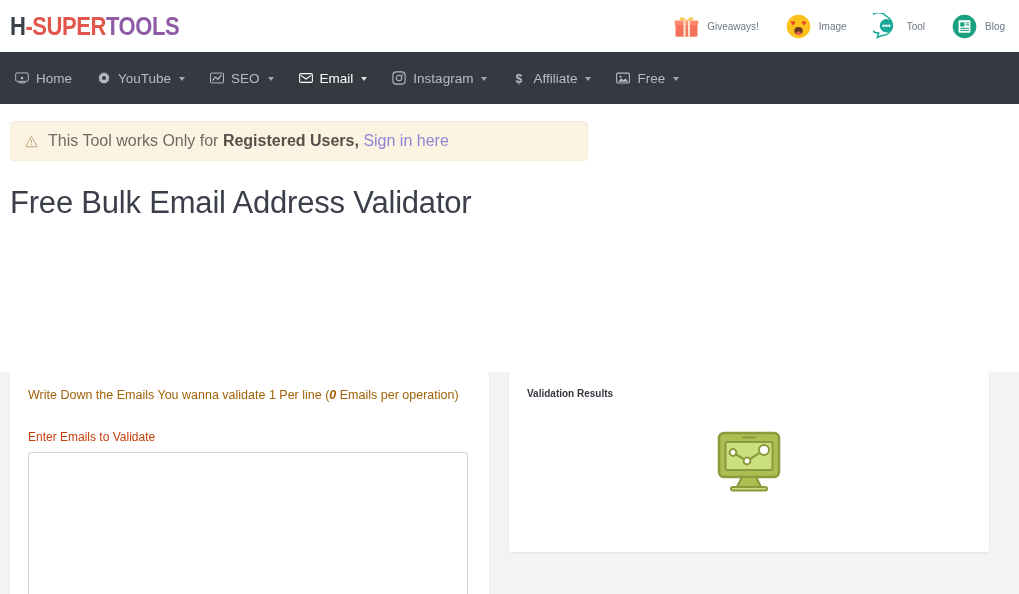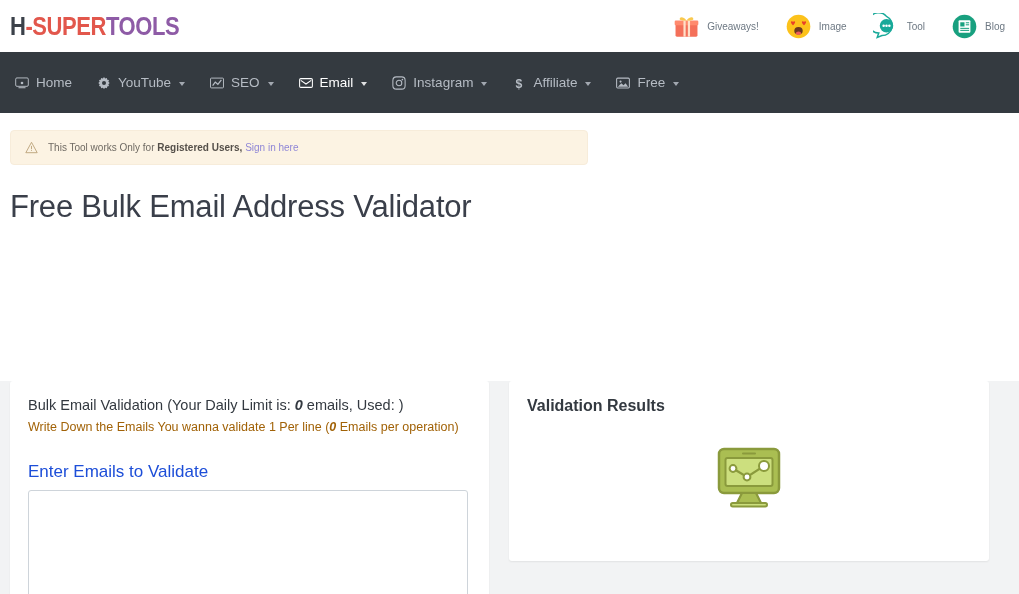--- a/index.html
+++ b/index.html
@@ -50,21 +50,21 @@
     color: #707c8a;
     font-size: 10px;
     cursor: pointer;
   }
   .hlink-label { color: #6d7883; }
 
   .ic { width: 27px; height: 27px; display: block; flex: 0 0 auto; }
 
   
   .navbar {
-    height: 61px;
+    height: 52px;
     background: #343a40;
     display: flex;
     align-items: center;
     padding-left: 8px;
     gap: 0;
   }
   .nav-item {
     display: flex;
     align-items: center;
     gap: 7px;
@@ -103,21 +103,21 @@
   .alert {
     margin: 17px 10px 0 10px;
     width: 578px;
     background: #fcf3e3;
     border: 1px solid #f7ecda;
     border-radius: 4px;
     padding: 10px 14px;
     display: flex;
     align-items: center;
     gap: 10px;
-    font-size: 10px;
+    font-size: 16px;
     color: #7a6a52;
   }
   .alert-icon {
     width: 13px; height: 13px;
     flex: 0 0 auto;
   }
   .alert-text { color: #6f6a63; }
   .alert-text b { font-weight: 700; color: #55504a; }
   .alert-link {
     color: #8f86d6;
@@ -179,22 +179,22 @@
   }
   .card-desc {
     font-size: 12.5px;
     color: #a16207;
     margin: 0;
   }
   .card-desc .num { font-style: italic; font-weight: 700; }
 
   .field-label {
     margin: 28px 0 8px 0;
-    font-size: 17px;
-    color: #1d4ed8;
+    font-size: 12px;
+    color: #c2410c;
   }
   .emails-textarea {
     width: 440px;
     height: 172px;
     border: 1px solid #ced4da;
     border-radius: 3px;
     padding: 8px 10px;
     font-family: "Liberation Sans", sans-serif;
     font-size: 13px;
     color: #333;
@@ -359,32 +359,31 @@
       <rect x="7.45" y="11" width="1.1" height="1.1" fill="#b9a177"></rect>
     </svg>
     <span class="alert-text"><span>This Tool works Only for </span><b>Registered Users,</b> <a class="alert-link">Sign in here</a></span>
   </div>
 
   <h1 class="page-title">Free Bulk Email Address Validator</h1>
 
   <div class="panels">
 
     <section class="card card-left">
-      <div class="card-title"><span>Bulk Email Validation (Your Daily Limit is: </span><span class="num">0</span><span> emails, Used:  )</span></div>
 
       <p class="card-desc"><span>Write Down the Emails You wanna validate 1 Per line (</span><span class="num">0</span><span> Emails per operation)</span></p>
 
       <div class="field-label">Enter Emails to Validate</div>
 
       <textarea class="emails-textarea" placeholder="" style=""></textarea>
 
     </section>
 
     <section class="card card-right">
-      <div class="card-title" style="font-weight:700;font-size:16px;">Validation Results</div>
+      <div class="card-title" style="font-weight:700;font-size:10px;">Validation Results</div>
 
       <div class="results-illu">
         <svg width="66" height="62" viewBox="0 0 66 62">
           <rect x="3" y="2" width="60" height="44" rx="5" fill="#aabe52" stroke="#8a9a3c" stroke-width="2.5"></rect>
           <rect x="26" y="5.5" width="14" height="2" rx="1" fill="#8a9a3c"></rect>
           <rect x="9.5" y="11" width="47" height="28" rx="2" fill="#ccdf7e" stroke="#8a9a3c" stroke-width="2"></rect>
           <path d="M17 21.5 L31 30 L48 19" stroke="#8a9a3c" stroke-width="2.2" fill="none"></path>
           <circle cx="17" cy="21.5" r="3.4" fill="#fff" stroke="#8a9a3c" stroke-width="2"></circle>
           <circle cx="31" cy="30" r="3.4" fill="#fff" stroke="#8a9a3c" stroke-width="2"></circle>
           <circle cx="48" cy="19" r="5" fill="#fff" stroke="#8a9a3c" stroke-width="2"></circle>

